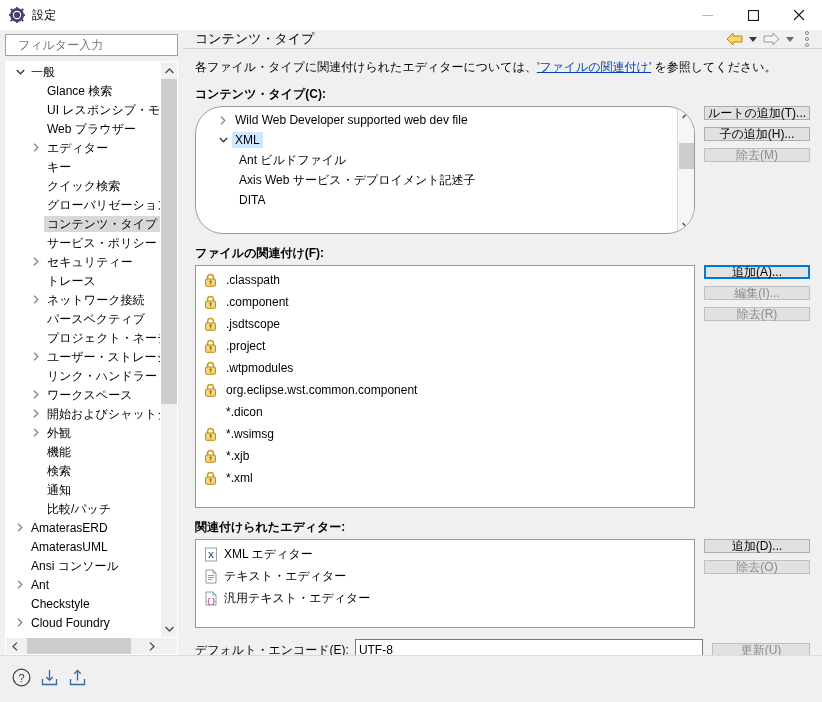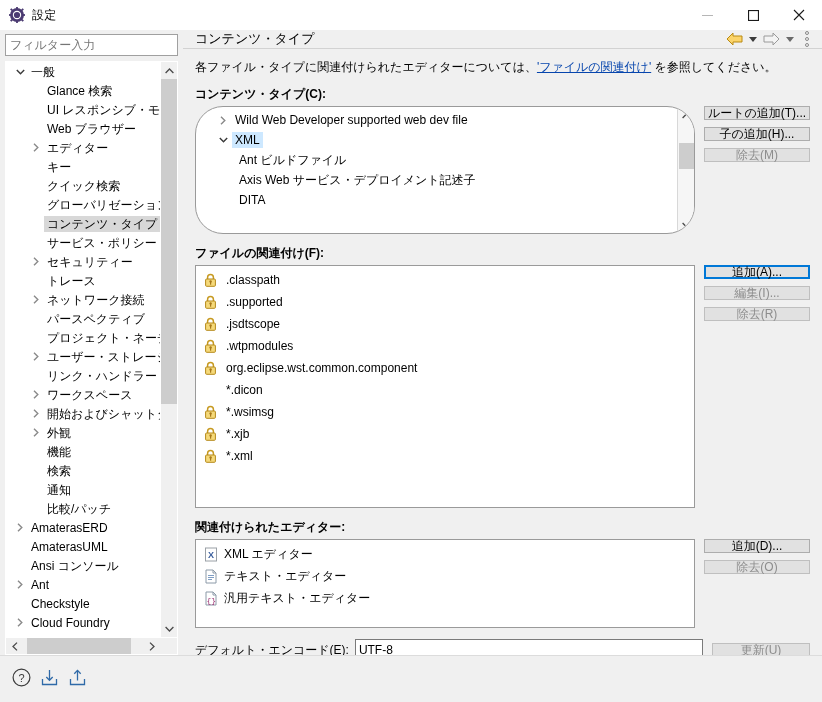--- a/index.html
+++ b/index.html
@@ -33,21 +33,21 @@
   }
   .wc svg { display:block; }
 
   
   .body { flex: 1 1 auto; display:flex; min-height:0; background:#f0f0f0; }
 
   
   .leftcol { width: 183px; flex:none; display:flex; flex-direction:column; background:#f0f0f0; padding: 4px 5px 0 5px;}
   .filter-input {
     height: 22px; width: 173px; border: 1px solid #a0a0a0; background:#ffffff;
-    font-size: 12px; padding: 0 4px; color: #a0a0a0; outline:none;
+    font-size: 12px; padding: 0 12px; color: #a0a0a0; outline:none;
     font-family: "Liberation Sans", "DejaVu Sans", sans-serif;
   }
   .tree-wrap {
     margin-top: 5px; flex: 1 1 auto; position: relative;
     border: 1px solid #ffffff; background:#ffffff; overflow:hidden;
     min-height:0;
   }
   .tree {
     position:absolute; inset: 0 17px 17px 0; overflow:hidden; background:#fff;
   }
@@ -512,32 +512,43 @@
                   </div>
                   <div class="frow">
                     <span class="lock">
                       <svg width="13" height="14" viewBox="0 0 13 14">
                         <path d="M3.6 6.2 V4.3 a2.9 2.9 0 0 1 5.8 0 V6.2" fill="none" stroke="#c79a21" stroke-width="1.5"></path>
                         <rect x="1.6" y="6" width="9.8" height="7.3" rx="1" fill="#f5d97a" stroke="#b5891a" stroke-width="1"></rect>
                         <rect x="6" y="8.3" width="1.2" height="3.4" fill="#a8791a"></rect>
                         <circle cx="6.6" cy="8.4" r="1.2" fill="#a8791a"></circle>
                       </svg>
                     </span>
-                    <span class="ftext">.supported</span>
+                    <span class="ftext">.component</span>
                   </div>
                   <div class="frow">
                     <span class="lock">
                       <svg width="13" height="14" viewBox="0 0 13 14">
                         <path d="M3.6 6.2 V4.3 a2.9 2.9 0 0 1 5.8 0 V6.2" fill="none" stroke="#c79a21" stroke-width="1.5"></path>
                         <rect x="1.6" y="6" width="9.8" height="7.3" rx="1" fill="#f5d97a" stroke="#b5891a" stroke-width="1"></rect>
                         <rect x="6" y="8.3" width="1.2" height="3.4" fill="#a8791a"></rect>
                         <circle cx="6.6" cy="8.4" r="1.2" fill="#a8791a"></circle>
                       </svg>
                     </span>
                     <span class="ftext">.jsdtscope</span>
+                  </div>
+                  <div class="frow">
+                    <span class="lock">
+                      <svg width="13" height="14" viewBox="0 0 13 14">
+                        <path d="M3.6 6.2 V4.3 a2.9 2.9 0 0 1 5.8 0 V6.2" fill="none" stroke="#c79a21" stroke-width="1.5"></path>
+                        <rect x="1.6" y="6" width="9.8" height="7.3" rx="1" fill="#f5d97a" stroke="#b5891a" stroke-width="1"></rect>
+                        <rect x="6" y="8.3" width="1.2" height="3.4" fill="#a8791a"></rect>
+                        <circle cx="6.6" cy="8.4" r="1.2" fill="#a8791a"></circle>
+                      </svg>
+                    </span>
+                    <span class="ftext">.project</span>
                   </div>
                   <div class="frow">
                     <span class="lock">
                       <svg width="13" height="14" viewBox="0 0 13 14">
                         <path d="M3.6 6.2 V4.3 a2.9 2.9 0 0 1 5.8 0 V6.2" fill="none" stroke="#c79a21" stroke-width="1.5"></path>
                         <rect x="1.6" y="6" width="9.8" height="7.3" rx="1" fill="#f5d97a" stroke="#b5891a" stroke-width="1"></rect>
                         <rect x="6" y="8.3" width="1.2" height="3.4" fill="#a8791a"></rect>
                         <circle cx="6.6" cy="8.4" r="1.2" fill="#a8791a"></circle>
                       </svg>
                     </span>

